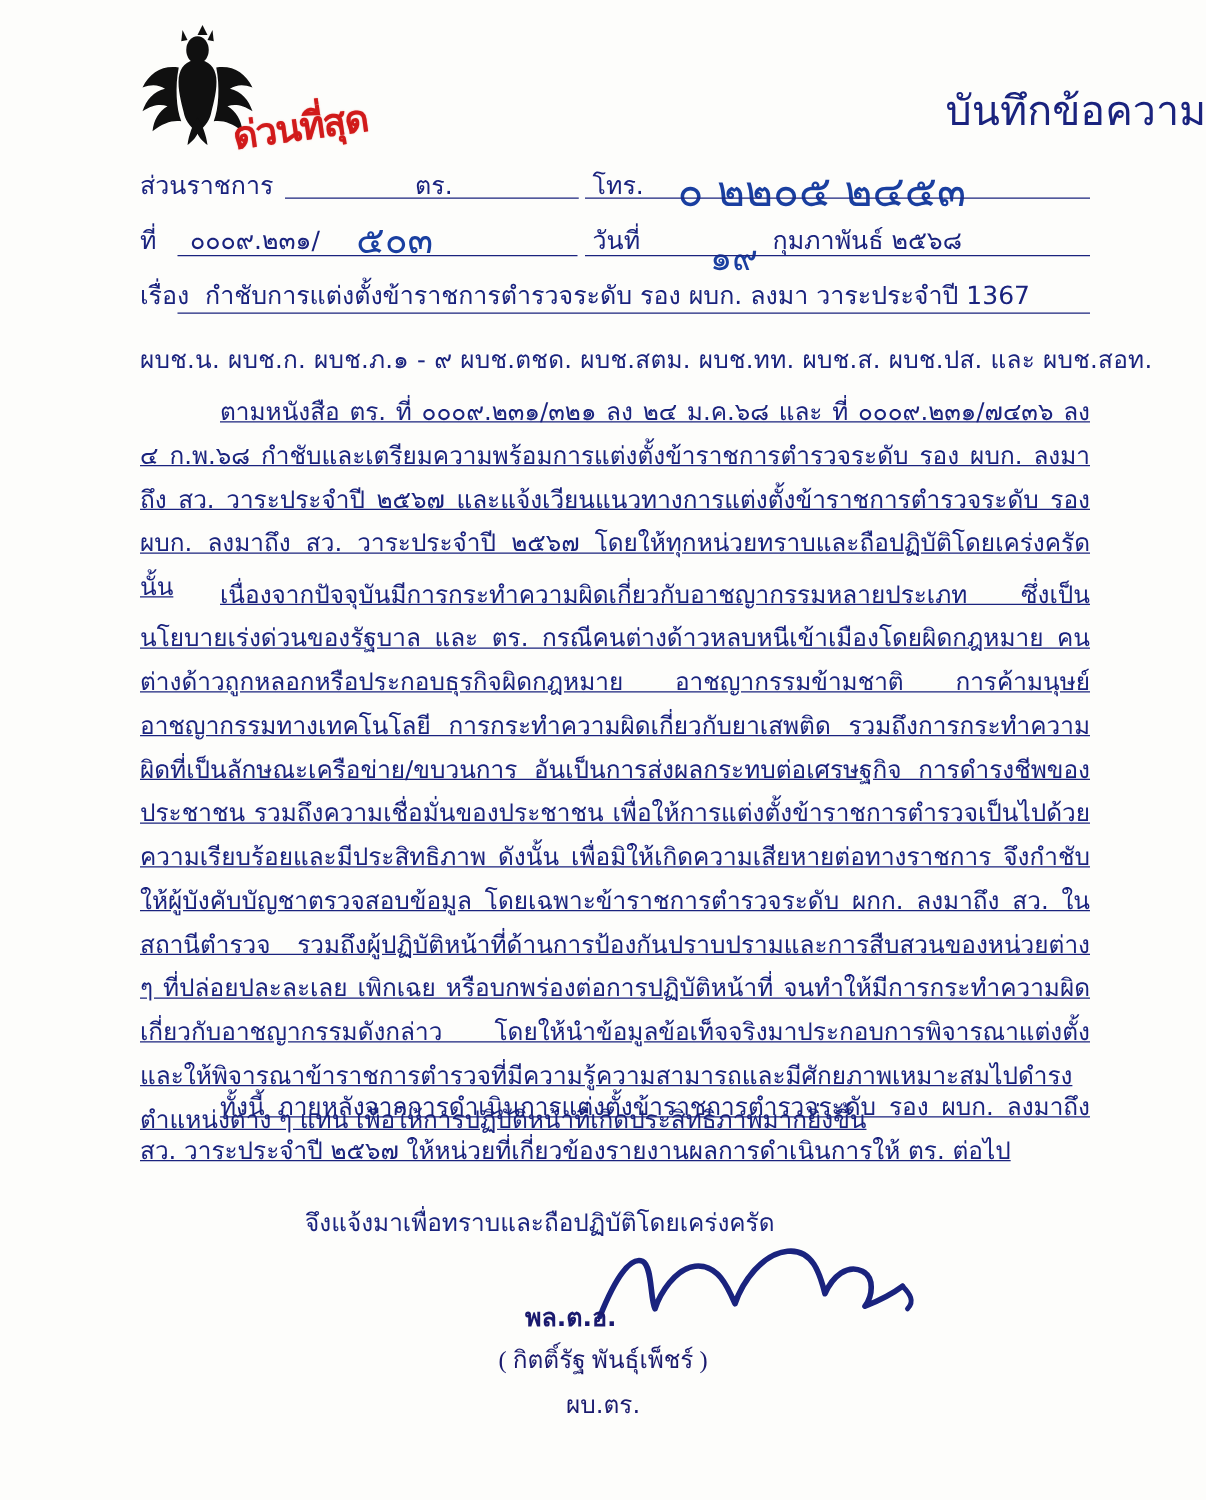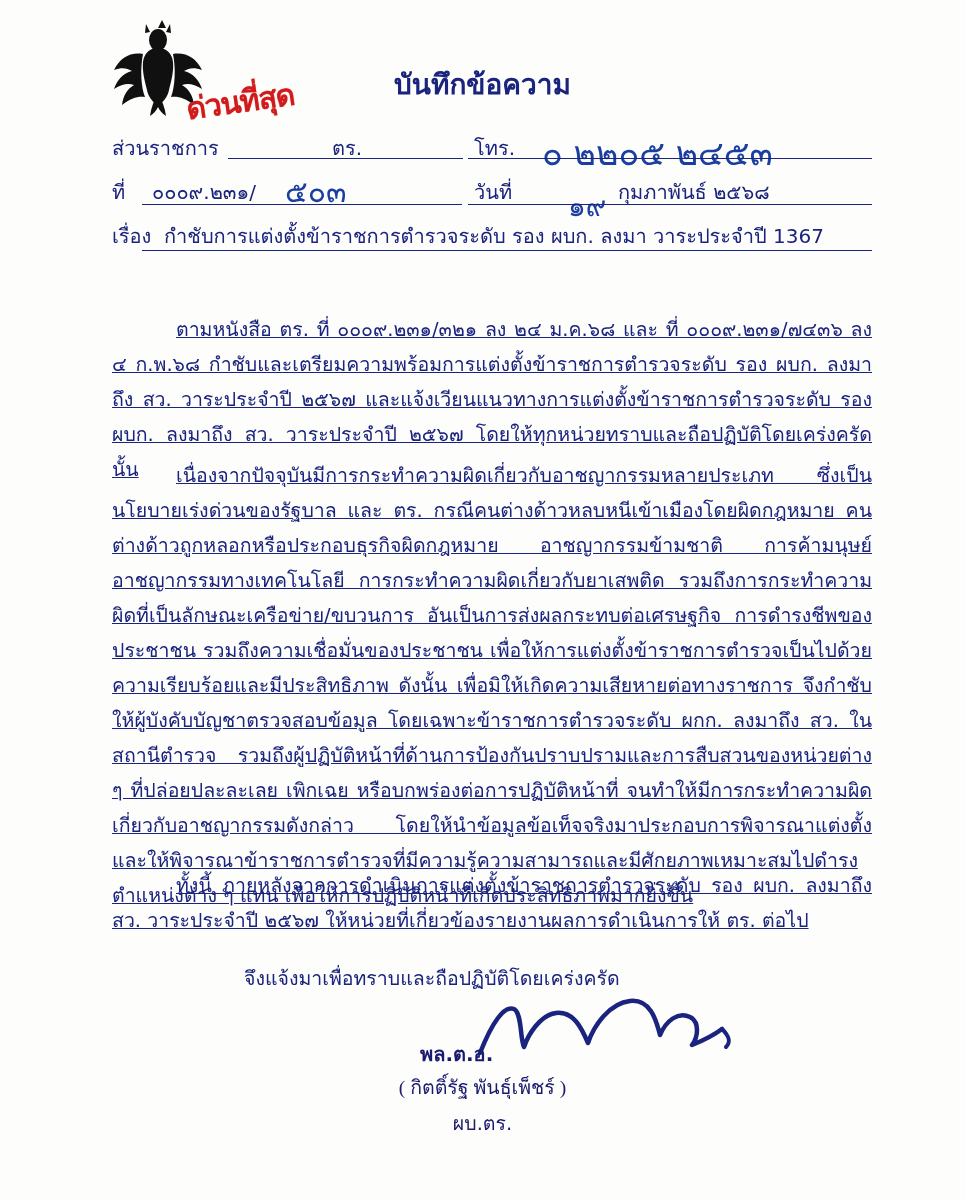--- a/index.html
+++ b/index.html
@@ -43,23 +43,23 @@
     transform: rotate(-8deg);
     letter-spacing: -1px;
     text-shadow: 0 0 1px rgba(209,26,26,.5);
   }
 
   .doc-title {
     position: absolute;
     left: 0;
     right: 0;
     top: 62px;
-    text-align: center;
-    font-size: 28px;
-    font-weight: bold;
+    text-align: right;
+    font-size: 33px;
+    font-weight: normal;
     color: #1a237e;
   }
 
   
   .field {
     position: absolute;
     font-size: 20px;
     color: #1a237e;
     white-space: nowrap;
   }
@@ -165,20 +165,21 @@
   <div class="underline" style="left:142px; top:204px; width:320px;"></div>
   <div class="field" style="left:474px; top:176px;">วันที่</div>
   <div class="field handwritten" style="left:568px; top:184px; font-size:28px;">๑๙</div>
   <div class="field" style="left:618px; top:176px;">กุมภาพันธ์ ๒๕๖๘</div>
   <div class="underline" style="left:468px; top:204px; width:404px;"></div>
 
   <div class="field" style="left:112px; top:220px;">เรื่อง</div>
   <div class="field" style="left:164px; top:220px;">กำชับการแต่งตั้งข้าราชการตำรวจระดับ รอง ผบก. ลงมา วาระประจำปี 1367</div>
   <div class="underline" style="left:142px; top:250px; width:730px;"></div>
 
+  <div class="recipients">ผบช.น.  ผบช.ก.  ผบช.ภ.๑ - ๙  ผบช.ตชด.  ผบช.สตม.  ผบช.ทท.  ผบช.ส.  ผบช.ปส. และ ผบช.สอท.</div>
 
   <div class="body-text indent" style="top:312px;">ตามหนังสือ ตร. ที่ ๐๐๐๙.๒๓๑/๓๒๑ ลง ๒๔ ม.ค.๖๘ และ ที่ ๐๐๐๙.๒๓๑/๗๔๓๖ ลง ๔ ก.พ.๖๘ กำชับและเตรียมความพร้อมการแต่งตั้งข้าราชการตำรวจระดับ รอง ผบก. ลงมาถึง สว. วาระประจำปี ๒๕๖๗ และแจ้งเวียนแนวทางการแต่งตั้งข้าราชการตำรวจระดับ รอง ผบก. ลงมาถึง สว. วาระประจำปี ๒๕๖๗ โดยให้ทุกหน่วยทราบและถือปฏิบัติโดยเคร่งครัด นั้น</div>
 
   <div class="body-text indent" style="top:458px;">เนื่องจากปัจจุบันมีการกระทำความผิดเกี่ยวกับอาชญากรรมหลายประเภท ซึ่งเป็นนโยบายเร่งด่วนของรัฐบาล และ ตร. กรณีคนต่างด้าวหลบหนีเข้าเมืองโดยผิดกฎหมาย คนต่างด้าวถูกหลอกหรือประกอบธุรกิจผิดกฎหมาย อาชญากรรมข้ามชาติ การค้ามนุษย์ อาชญากรรมทางเทคโนโลยี การกระทำความผิดเกี่ยวกับยาเสพติด รวมถึงการกระทำความผิดที่เป็นลักษณะเครือข่าย/ขบวนการ อันเป็นการส่งผลกระทบต่อเศรษฐกิจ การดำรงชีพของประชาชน รวมถึงความเชื่อมั่นของประชาชน เพื่อให้การแต่งตั้งข้าราชการตำรวจเป็นไปด้วยความเรียบร้อยและมีประสิทธิภาพ ดังนั้น เพื่อมิให้เกิดความเสียหายต่อทางราชการ จึงกำชับให้ผู้บังคับบัญชาตรวจสอบข้อมูล โดยเฉพาะข้าราชการตำรวจระดับ ผกก. ลงมาถึง สว. ในสถานีตำรวจ รวมถึงผู้ปฏิบัติหน้าที่ด้านการป้องกันปราบปรามและการสืบสวนของหน่วยต่าง ๆ ที่ปล่อยปละละเลย เพิกเฉย หรือบกพร่องต่อการปฏิบัติหน้าที่ จนทำให้มีการกระทำความผิดเกี่ยวกับอาชญากรรมดังกล่าว โดยให้นำข้อมูลข้อเท็จจริงมาประกอบการพิจารณาแต่งตั้ง และให้พิจารณาข้าราชการตำรวจที่มีความรู้ความสามารถและมีศักยภาพเหมาะสมไปดำรงตำแหน่งต่าง ๆ แทน เพื่อให้การปฏิบัติหน้าที่เกิดประสิทธิภาพมากยิ่งขึ้น</div>
 
   <div class="body-text indent" style="top:868px;">ทั้งนี้ ภายหลังจากการดำเนินการแต่งตั้งข้าราชการตำรวจระดับ รอง ผบก. ลงมาถึง สว. วาระประจำปี ๒๕๖๗ ให้หน่วยที่เกี่ยวข้องรายงานผลการดำเนินการให้ ตร. ต่อไป</div>
 
   <div class="lnote" style="left:232px; top:963px;margin-left:12px;">จึงแจ้งมาเพื่อทราบและถือปฏิบัติโดยเคร่งครัด</div>
 
   <div class="signature">

